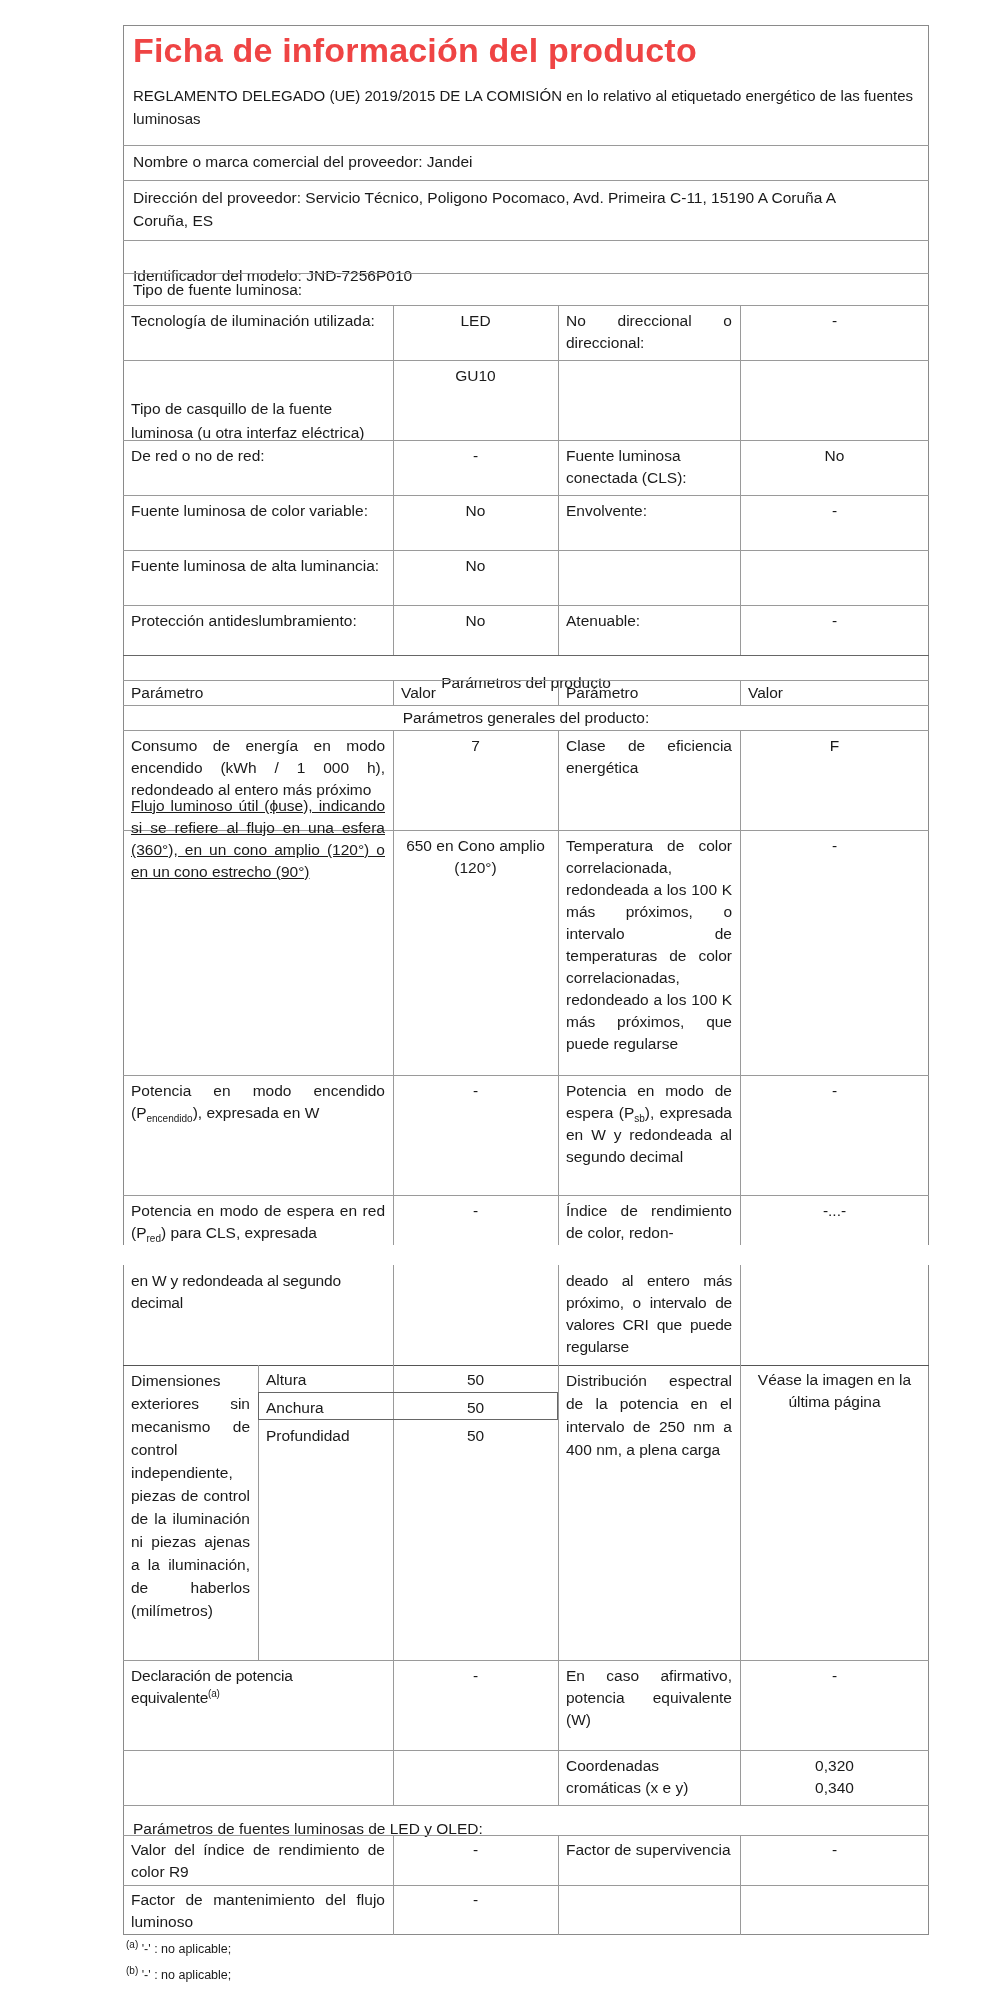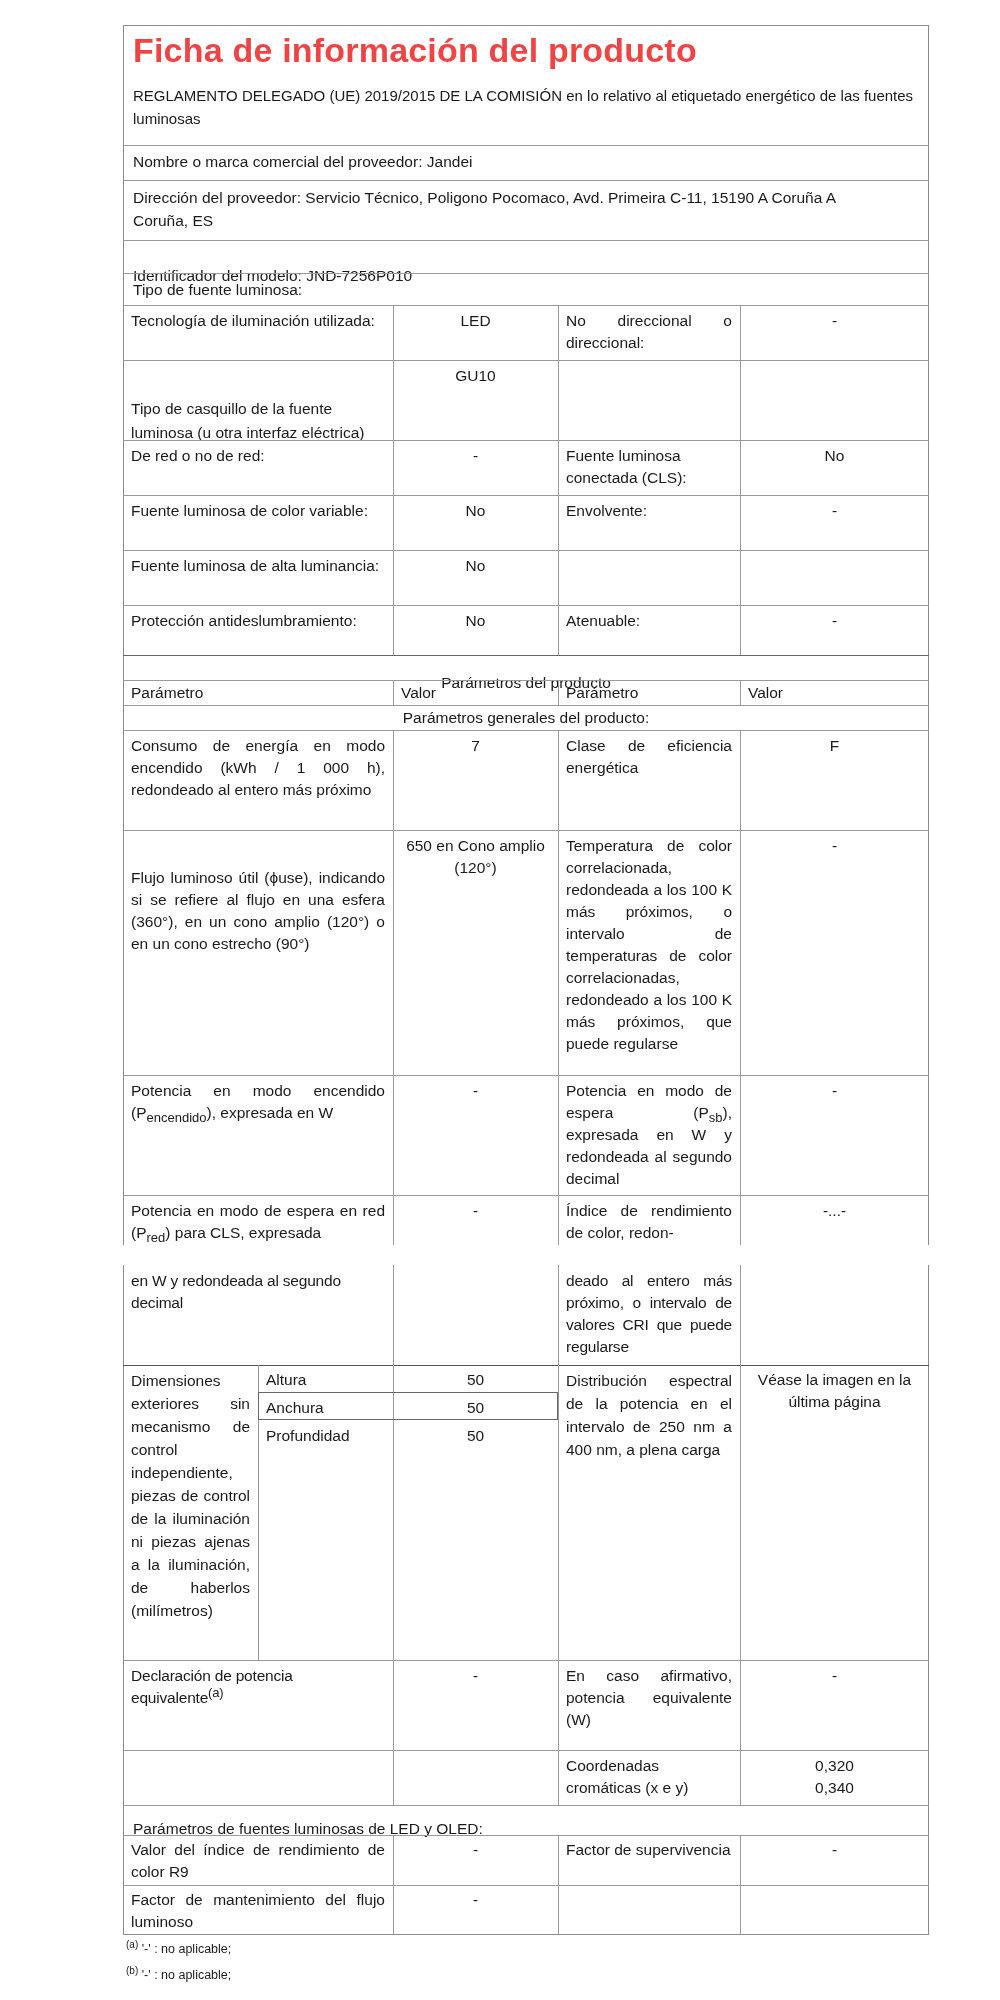--- a/index.html
+++ b/index.html
@@ -7,21 +7,21 @@
          font-family: "Liberation Sans", "DejaVu Sans", sans-serif; color: #1a1a1a; }
   .abs { position: absolute; box-sizing: border-box; }
   .box { border: 1.5px solid #8a8a8a; }
   .cell { position: absolute; box-sizing: border-box; padding: 3px 8px; font-size: 15.5px; line-height: 22px; }
   .just { text-align: justify; text-align-last: left; hyphens: manual; }
   .ctr { text-align: center; }
   .b { font-weight: normal; }
   .hl { position: absolute; height: 0; border-top: 1.5px solid #9a9a9a; }
   .vl { position: absolute; width: 0; border-left: 1.5px solid #9a9a9a; }
   .title { color: #ef4444; font-size: 34px; font-weight: bold; line-height: 40px; letter-spacing: 0.2px; }
-  sub, sup { font-size: 13px; line-height: 0; }
+  sub, sup { font-size: 10px; line-height: 0; }
   .foot { font-size: 12.5px; line-height: 18px; }
 </style>
 </head>
 <body>
 
 <div class="abs box" style="left:123px; top:25px; width:806px; height:1220px; border-bottom:none;"></div>
 
 <div class="cell title" style="left:123px; top:30px; width:806px; padding:0 10px;">Ficha de información del producto</div>
 
 <div class="cell" style="left:123px; top:84px; width:806px; padding:0 10px; line-height:23px; font-size:15px;">REGLAMENTO DELEGADO (UE) 2019/2015 DE LA COMISIÓN en lo relativo al etiquetado energético de las fuentes luminosas</div>
@@ -102,21 +102,21 @@
 <div class="vl" style="left:393px; top:730px; height:515px;"></div>
 <div class="vl" style="left:558px; top:730px; height:515px;"></div>
 <div class="vl" style="left:740px; top:730px; height:515px;"></div>
 
 <div class="cell just" style="left:123px; top:732px; width:270px;">Consumo de energía en modo encendido (kWh / 1 000 h), redondeado al entero más próximo</div>
 <div class="cell ctr" style="left:393px; top:732px; width:165px;">7</div>
 <div class="cell just" style="left:558px; top:732px; width:182px;">Clase de eficiencia energética</div>
 <div class="cell ctr" style="left:740px; top:732px; width:189px;">F</div>
 <div class="hl" style="left:123px; top:830px; width:806px;"></div>
 
-<div class="cell just" style="left:123px; top:864px; width:270px;">Flujo luminoso útil (ϕuse), indicando si se refiere al flujo en una esfera (360°), en un cono amplio (120°) o en un cono estrecho (90°)</div>
+<div class="cell just" style="left:123px; top:792px; width:270px;text-decoration:underline;">Flujo luminoso útil (ϕuse), indicando si se refiere al flujo en una esfera (360°), en un cono amplio (120°) o en un cono estrecho (90°)</div>
 <div class="cell ctr" style="left:393px; top:832px; width:165px;">650 en Cono amplio (120°)</div>
 <div class="cell just" style="left:558px; top:832px; width:182px;">Temperatura de color correlacionada, redondeada a los 100 K más próximos, o intervalo de temperaturas de color correlacionadas, redondeado a los 100 K más próximos, que puede regularse</div>
 <div class="cell ctr" style="left:740px; top:832px; width:189px;">-</div>
 <div class="hl" style="left:123px; top:1075px; width:806px;"></div>
 
 <div class="cell just" style="left:123px; top:1077px; width:270px;">
   <span>Potencia en modo encendido (P</span><sub>encendido</sub><span>), expresada en W</span>
 </div>
 <div class="cell ctr" style="left:393px; top:1077px; width:165px;">-</div>
 <div class="cell just" style="left:558px; top:1077px; width:182px;">

